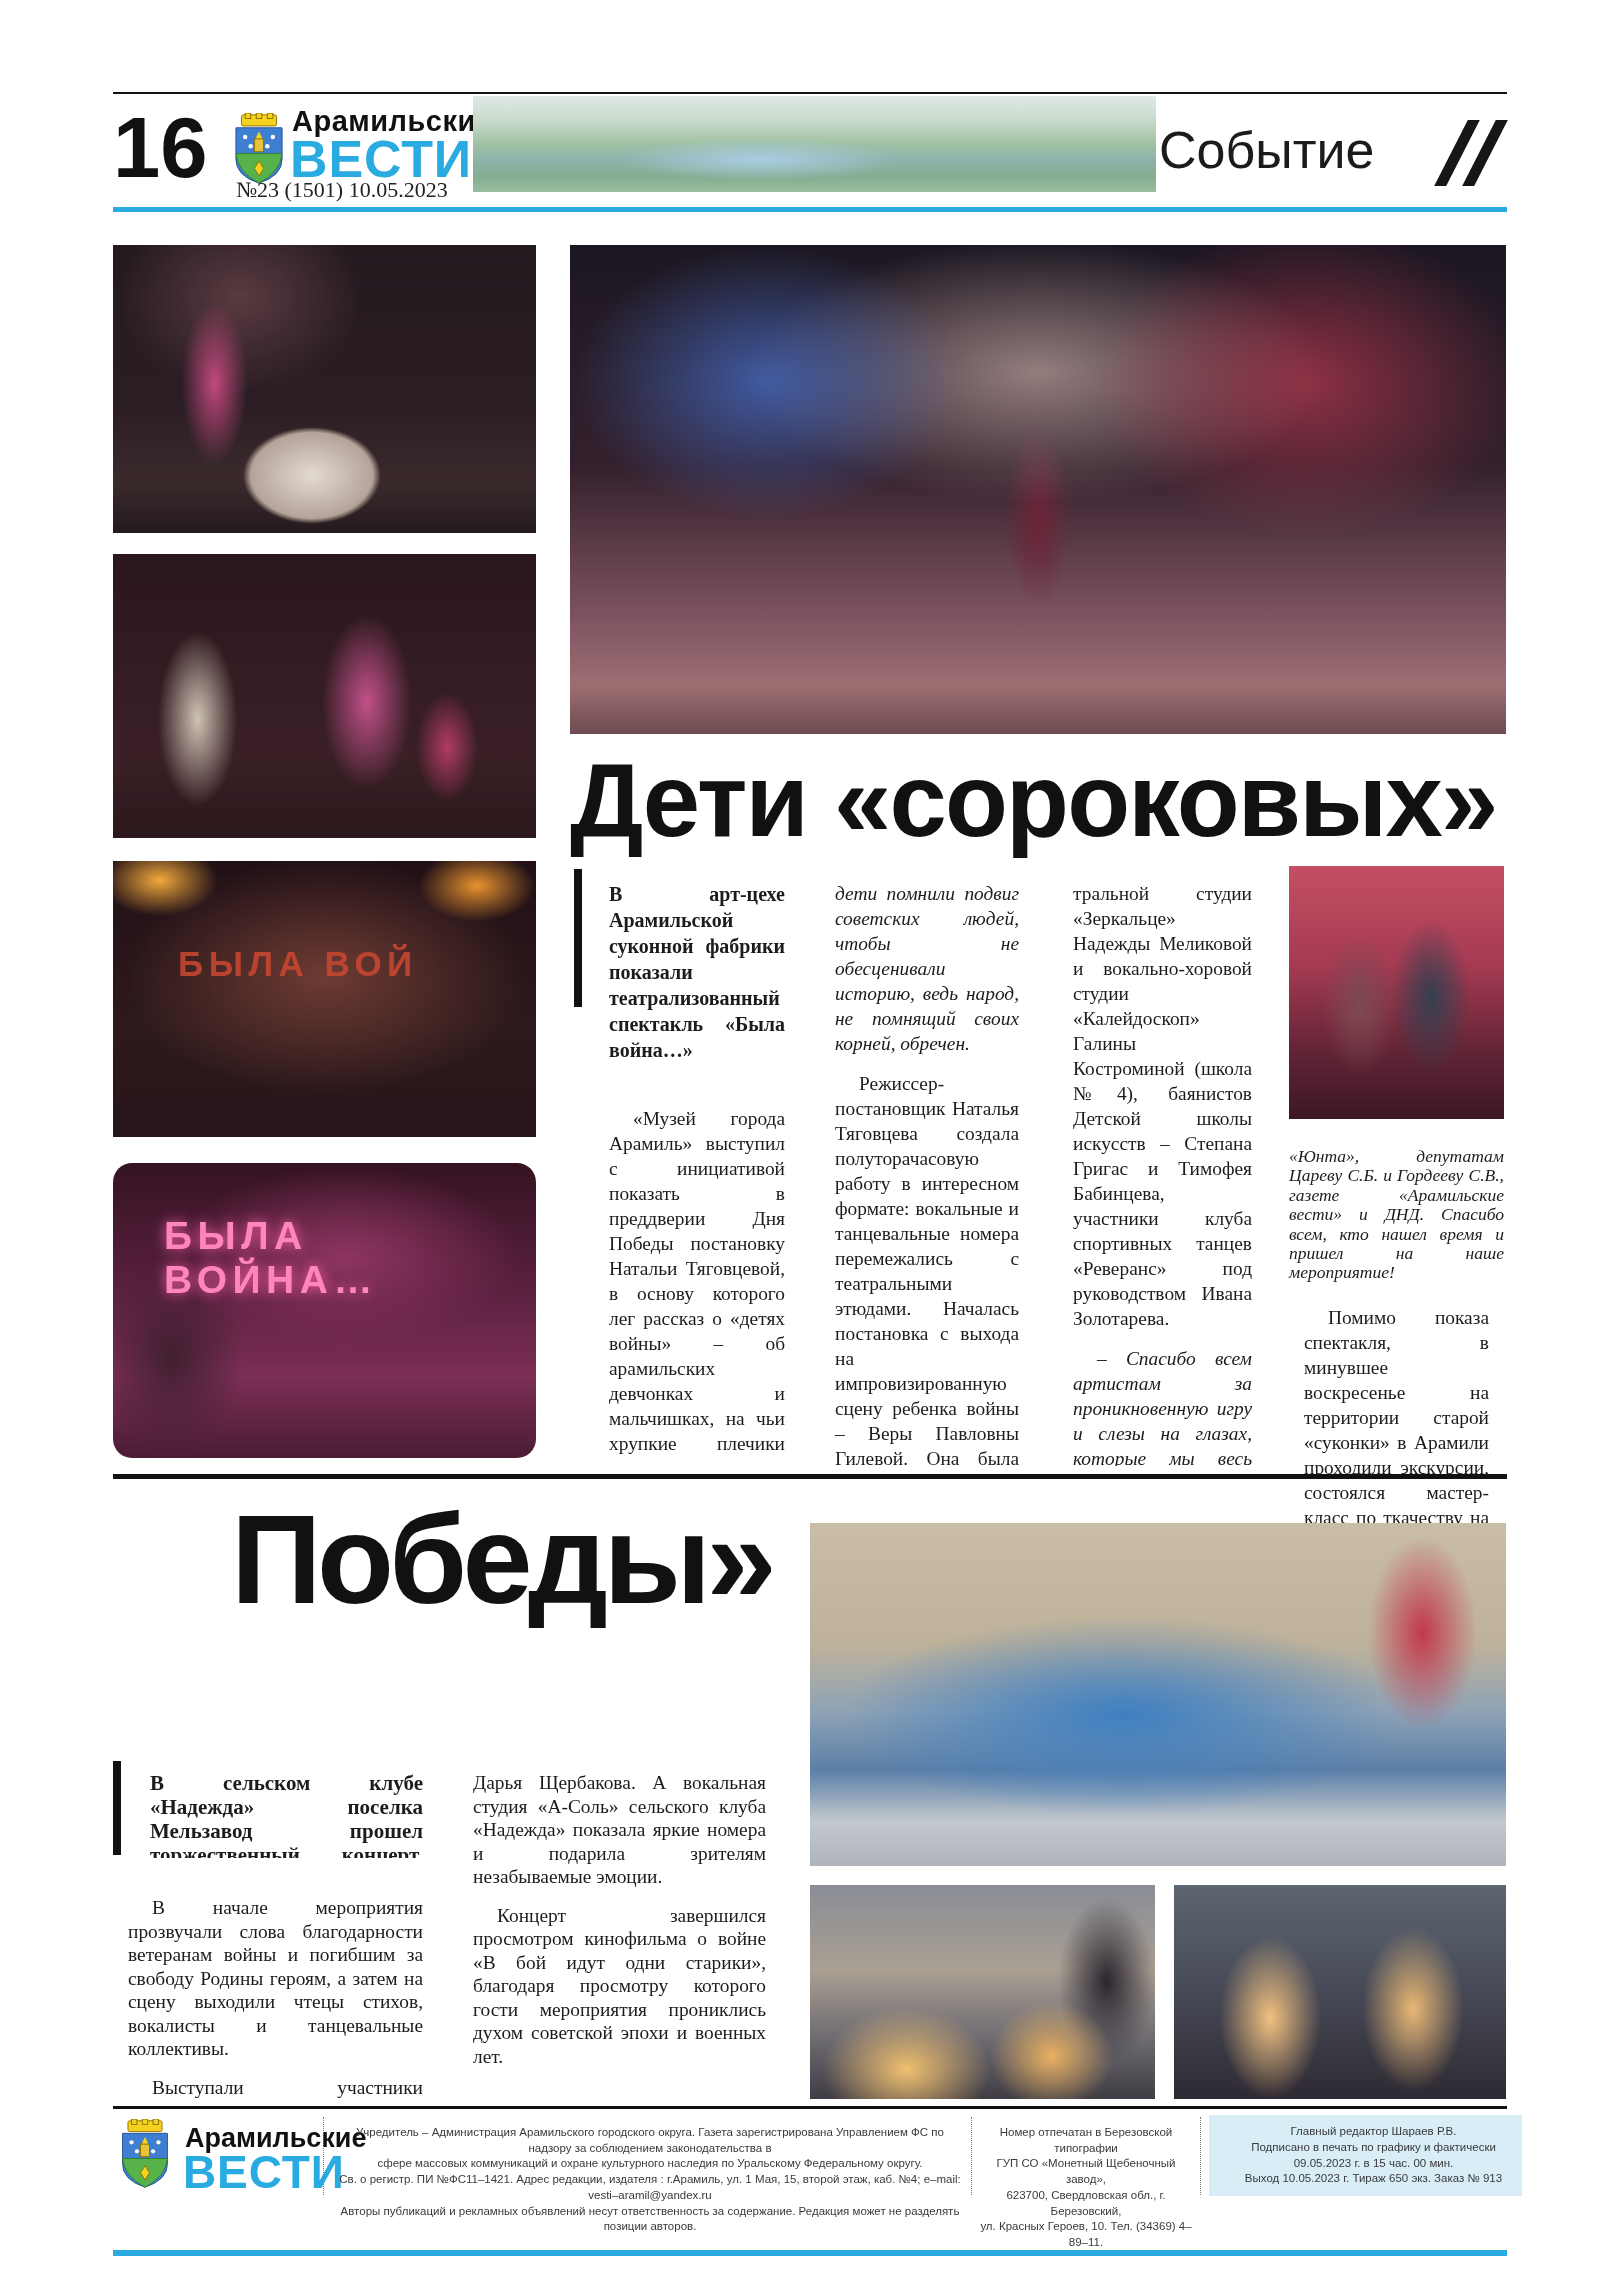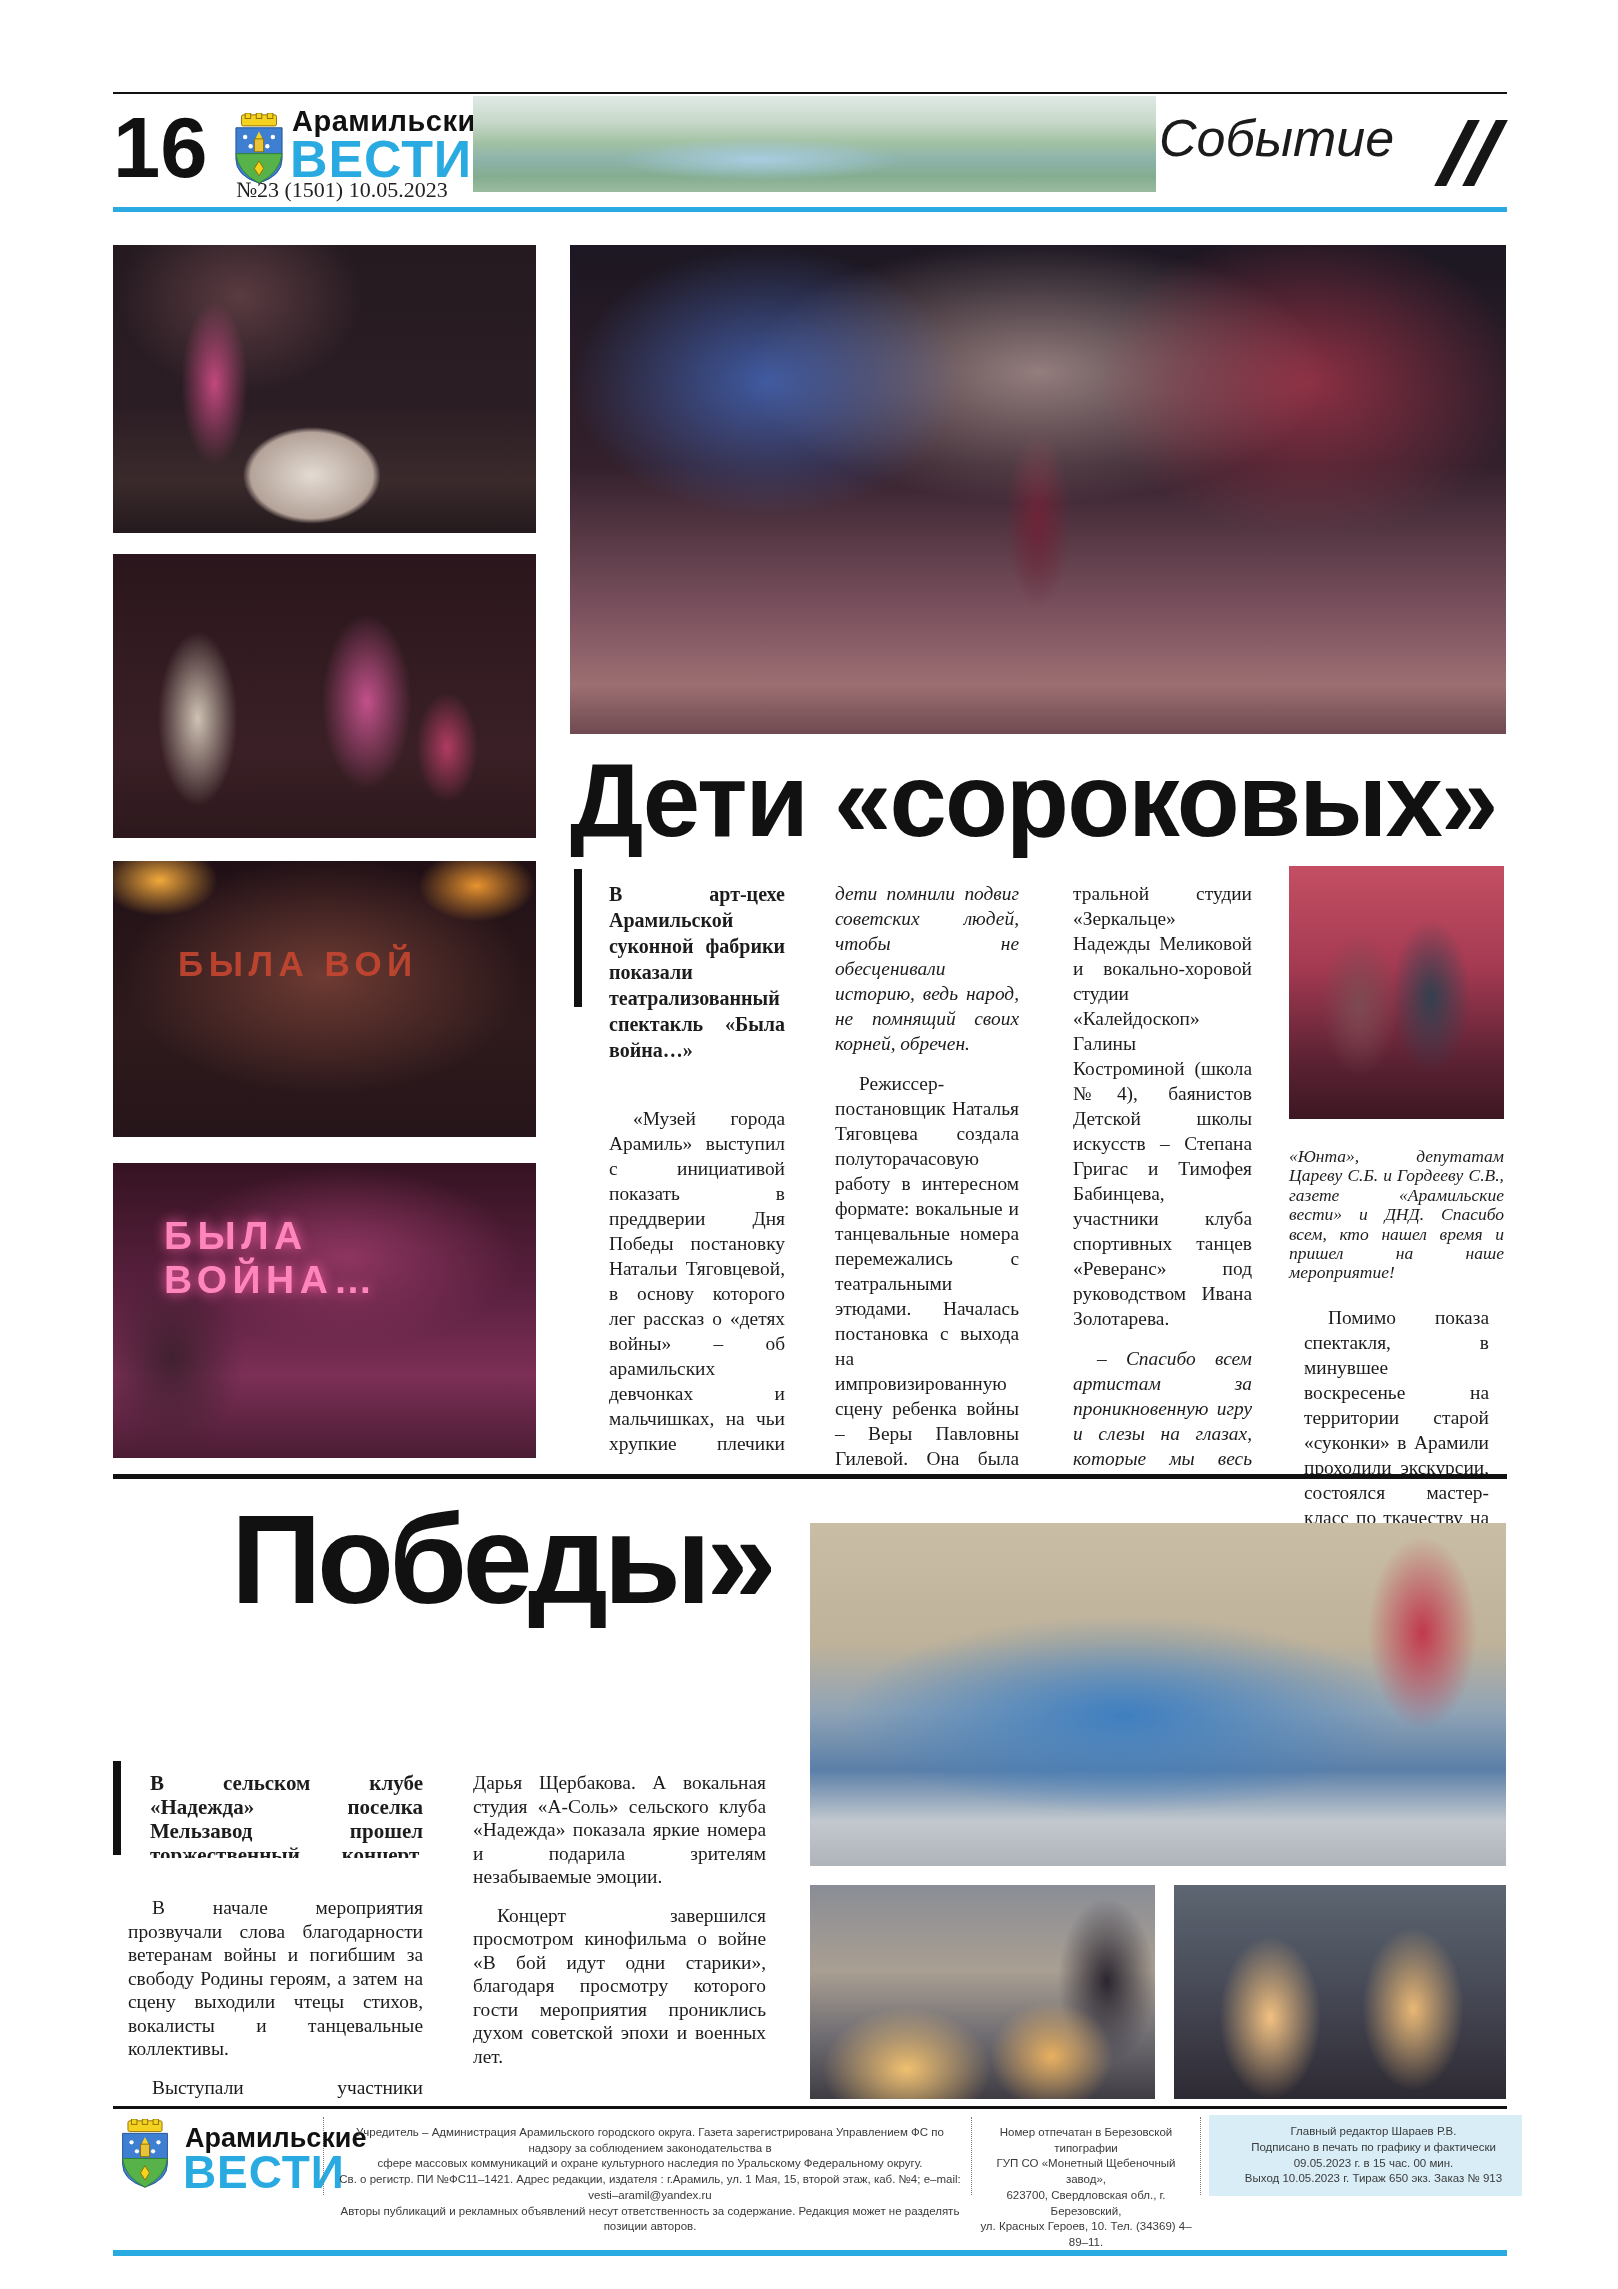--- a/index.html
+++ b/index.html
@@ -103,34 +103,34 @@
     <rect x="24" y="28" width="10" height="14" fill="#e8c33a" stroke="#8a6d00"></rect>
     <path d="M29 52 l5 8 -5 8 -5 -8 z" fill="#f5d21f" stroke="#8a6d00"></path>
   </svg>
 
   <div class="abs brand-top" style="left:292px;top:105px;">Арамильские</div>
   <div class="abs brand-vesti" style="left:290px;top:133px;">ВЕСТИ</div>
   <div class="abs issue" style="left:236px;top:177px;">№23 (1501) 10.05.2023</div>
 
   <div class="photo ph-banner" style="left:473px;top:96px;width:683px;height:96px;"></div>
 
-  <div class="abs section-title" style="left:1159px;top:108px;font-style:italic;">Событие</div>
+  <div class="abs section-title" style="left:1159px;top:120px;">Событие</div>
   <div>
     <span class="slash" style="left:1451px;top:120px;"></span>
     <span class="slash" style="left:1479px;top:120px;"></span>
   </div>
 
   <div class="rule cyan" style="left:113px;top:207px;width:1394px;height:4.6px;"></div>
 
   <div class="photo ph-1" style="left:113px;top:245px;width:423px;height:288px;"></div>
   <div class="photo ph-2" style="left:113px;top:554px;width:423px;height:284px;"></div>
   <div class="photo ph-3" style="left:113px;top:861px;width:423px;height:276px;">
     <span class="ph-label" style="left:65px;top:83px;font-size:35px;color:rgba(204,72,48,.85);">БЫЛА ВОЙ</span>
   </div>
-  <div class="photo ph-4" style="left:113px;top:1163px;width:423px;height:295px;">
+  <div class="photo ph-4" style="left:113px;top:1163px;width:423px;height:295px;border-radius:19px;">
     <span class="ph-label" style="left:51px;top:51px;font-size:39px;color:#ff86bd;text-shadow:0 0 13px #ff5fa8;">БЫЛА ВОЙНА…</span>
   </div>
 
   <div class="photo ph-big1" style="left:570px;top:245px;width:936px;height:489px;"></div>
 
   <div class="abs headline1" style="left:570px;top:749px;">Дети «сороковых»</div>
 
   <div class="lead-bar" style="left:574px;top:869px;height:138px;"></div>
   <div class="col" style="left:594px;top:866px;width:206px;height:600px;">
     <p class="lead">В арт-цехе Арамильской суконной фабрики показали театрализованный спектакль «Была война…»</p>

